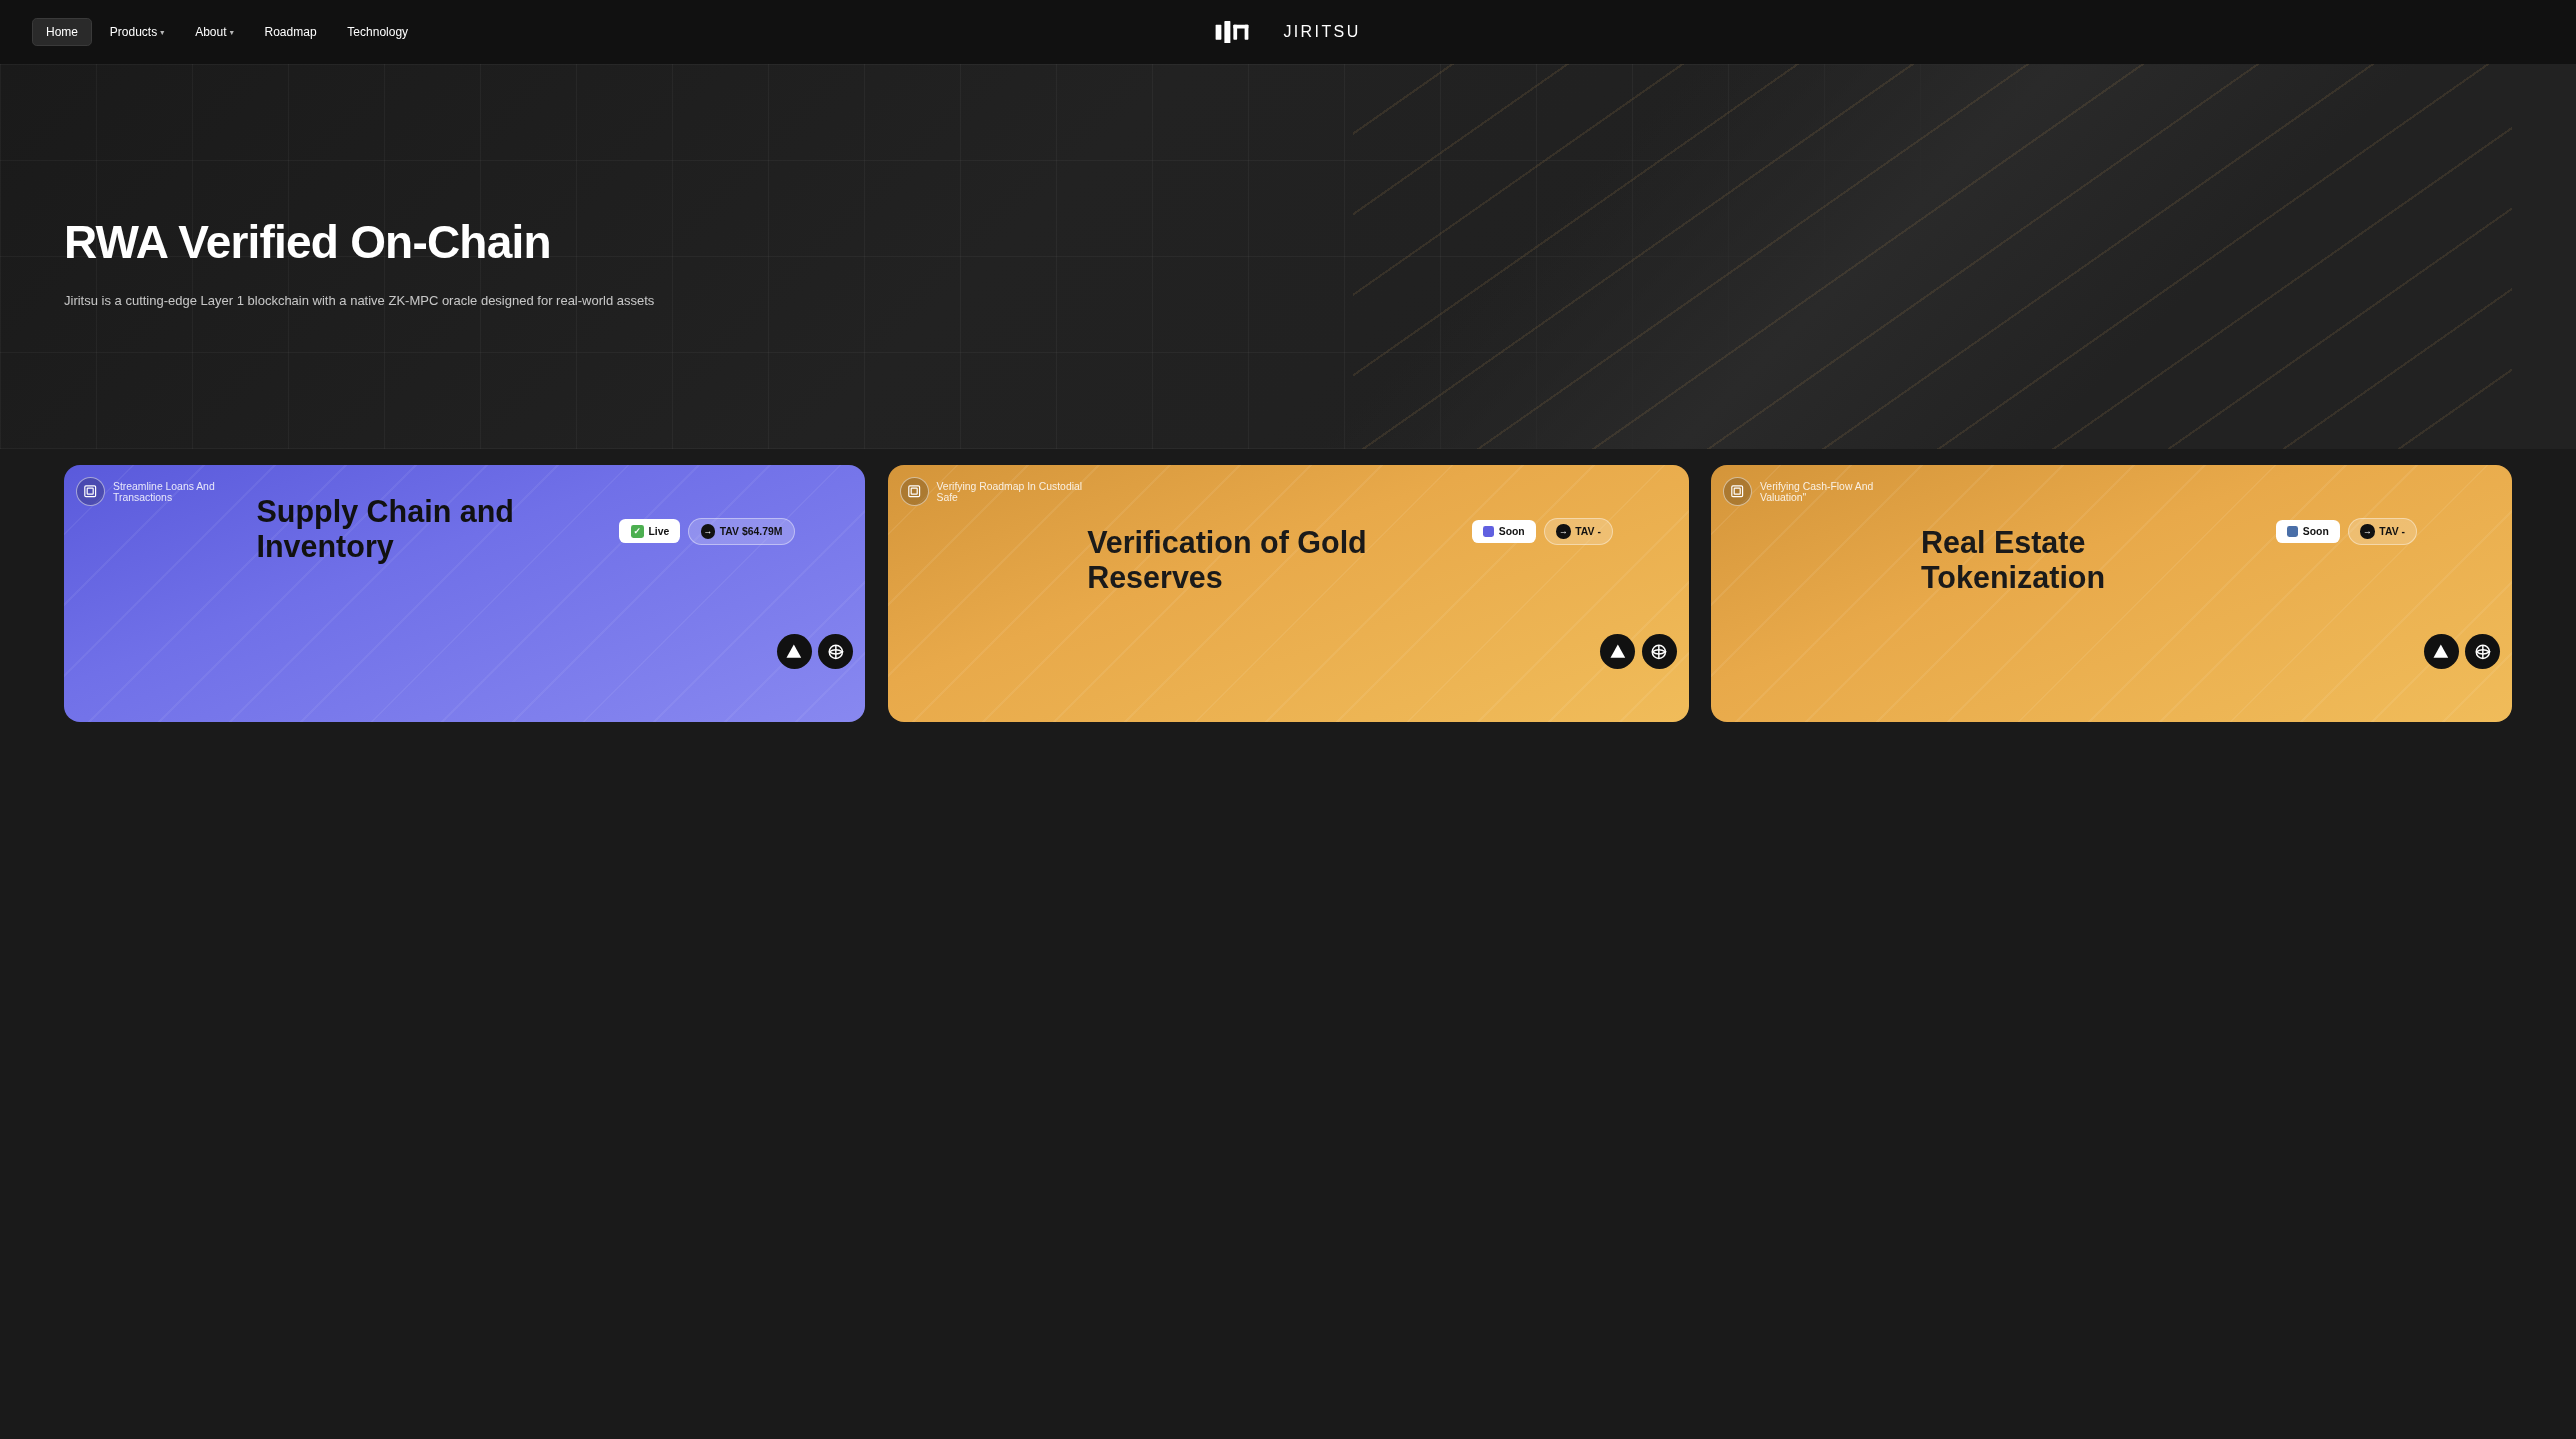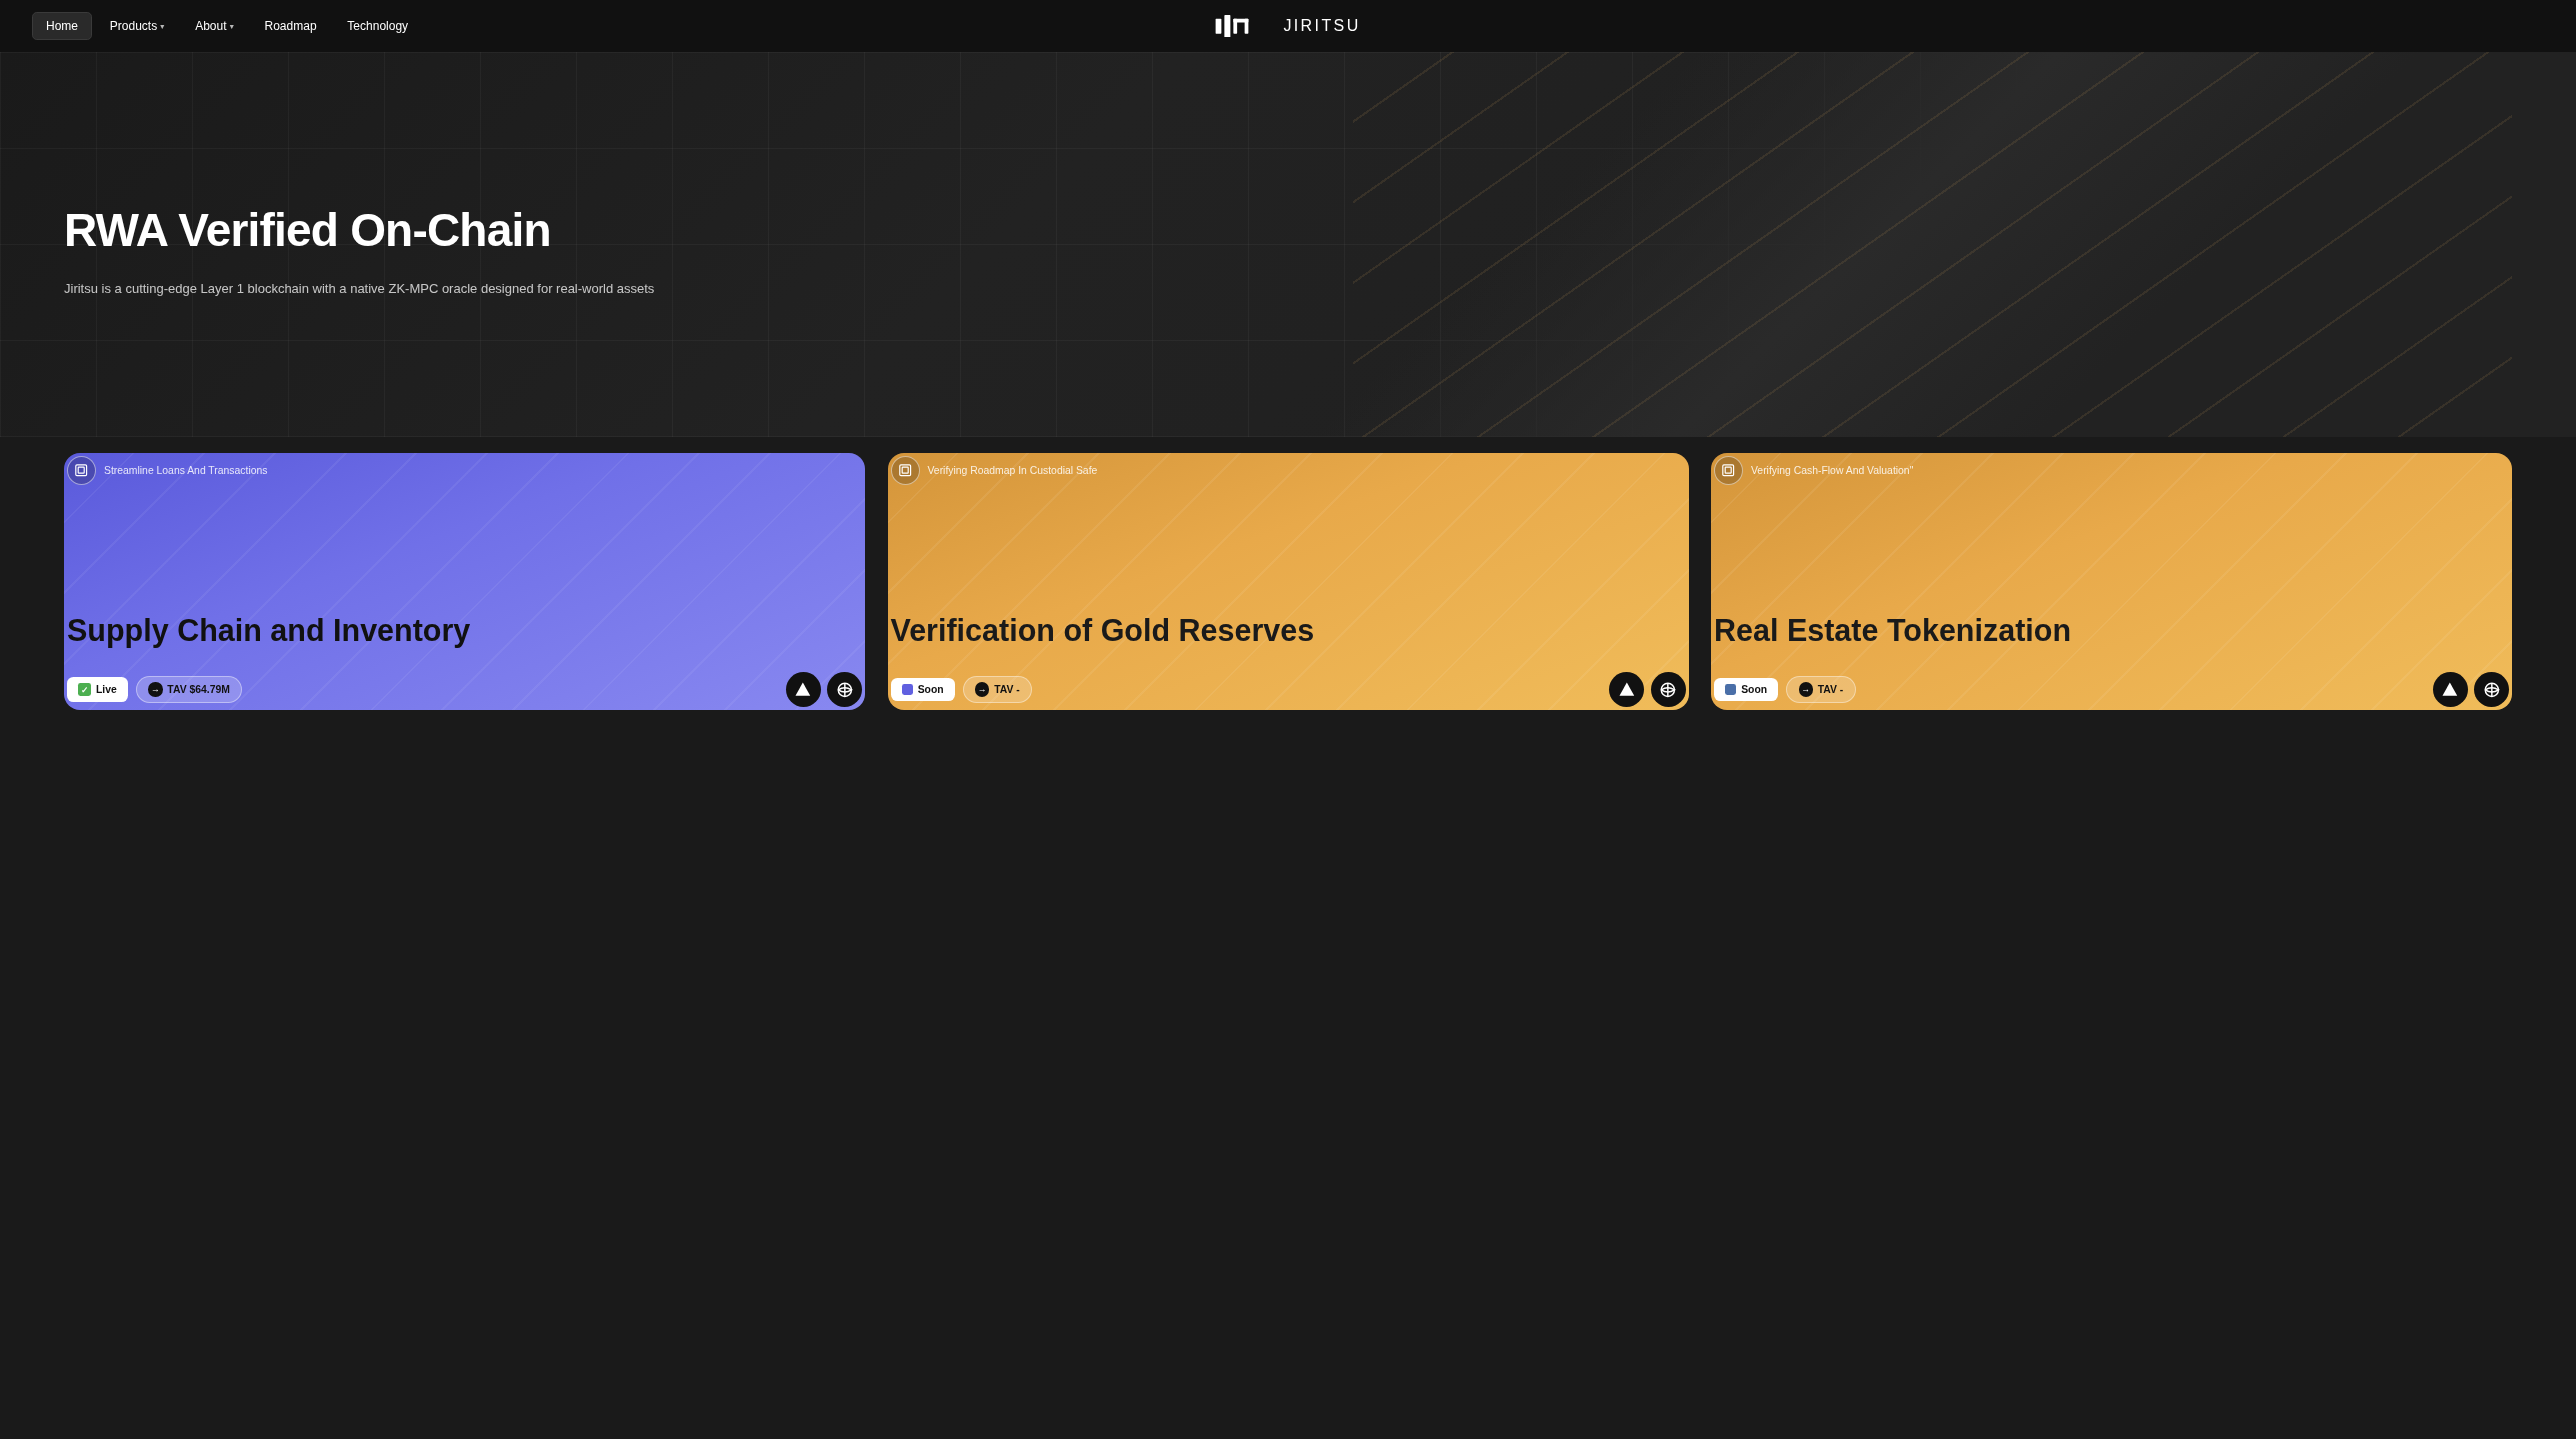--- a/index.html
+++ b/index.html
@@ -10,21 +10,21 @@
       min-height: 100vh;
       overflow-x: hidden;
     }
 
     
     nav {
       background: #111;
       display: flex;
       align-items: center;
       padding: 0 32px;
-      height: 52px;
+      height: 64px;
       position: relative;
       z-index: 100;
     }
     .nav-left {
       display: flex;
       align-items: center;
       gap: 4.8px;
     }
     .nav-item {
       color: #fff;
@@ -156,22 +156,22 @@
       z-index: 2;
     }
 
     .card {
       flex: 1;
       border-radius: 16px;
       overflow: hidden;
       position: relative;
       min-height: 257px;
       display: flex;
-      flex-direction: column;
-      padding: 3px;
+      flex-direction: row;
+      padding: 12px;
     }
 
     .card-supply {
       background: linear-gradient(160deg, #5a5adb 0%, #7070e8 40%, #8888f0 100%);
     }
     .card-supply::after {
       content: '';
       position: absolute;
       inset: 0;
       background:

